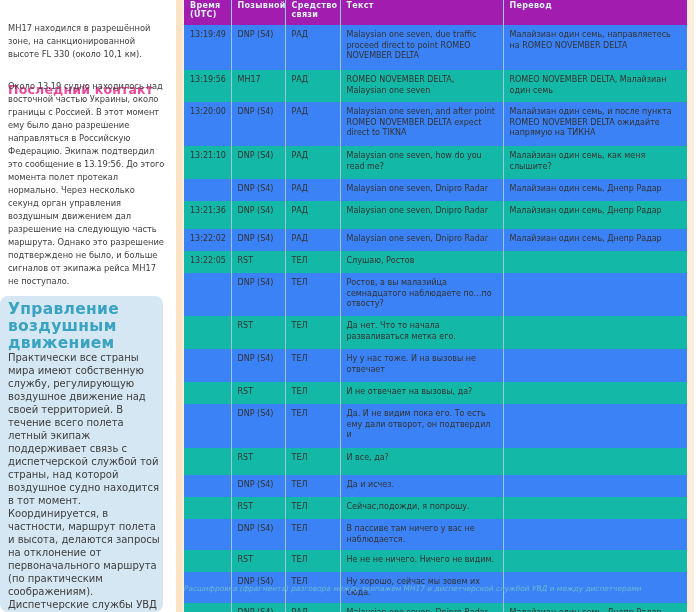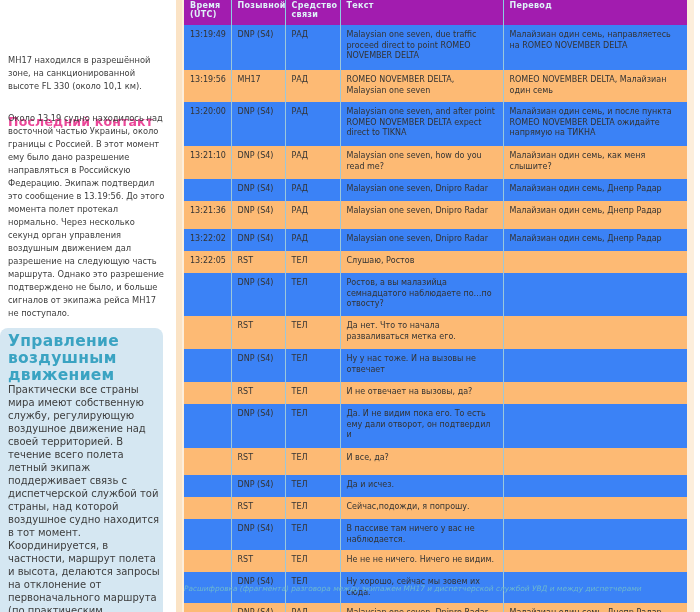--- a/index.html
+++ b/index.html
@@ -1,37 +1,37 @@
 <!DOCTYPE html>
 <html><head>
 <meta charset="utf-8">
 <style>
   * { box-sizing: border-box; margin: 0; padding: 0; }
   html, body { width: 700px; height: 612px; overflow: hidden; background: #ffffff; }
   body { position: relative; font-family: "DejaVu Sans", sans-serif; color: #3a3a3a; }
 
-  .left { position: absolute; left: 0; top: 0; width: 170px; height: 436px; background: #ffffff; margin-top: 32px; }
+  .left { position: absolute; left: 0; top: 0; width: 170px; height: 436px; background: #ffffff; }
   .left .intro { position: absolute; left: 8px; top: 22px; width: 158px; font-size: 8.3px; line-height: 13px; color: #3d3d3d; }
   .left .h-last { position: absolute; left: 8px; top: 82px; width: 160px; font-size: 12.5px; font-weight: bold; color: #ec4899; letter-spacing: 0.2px; }
   .left .p-last { position: absolute; left: 8px; top: 80px; width: 160px; font-size: 8.3px; line-height: 13px; color: #3d3d3d; }
 
   .atc-box { position: absolute; left: 0; top: 296px; width: 163px; height: 316px; background: #d5e7f2; border-radius: 8px; }
   .atc-box .h { position: absolute; left: 8px; top: 5px; width: 150px; font-size: 15.5px; line-height: 17px; font-weight: bold; color: #3aa3c2; letter-spacing: 0.3px; }
   .atc-box .p { position: absolute; left: 8px; top: 55px; width: 154px; font-size: 10px; line-height: 13px; color: #3d3d3d; }
 
   .right { position: absolute; left: 176px; top: 0; width: 518px; height: 612px; background: #fdeedb; }
   .right .shade { position: absolute; left: 0; top: 0; width: 6px; height: 100%; background: #fbe3c5; }
 
   table.tr { position: absolute; left: 8px; top: 0; width: 503px; border-collapse: collapse; font-size: 8px; table-layout: fixed; }
   table.tr th { background: #a21caf; color: #dff2f8; font-weight: bold; text-align: left; vertical-align: top; font-size: 8px; line-height: 9px; padding: 1px 6px 3px 6px; border-left: 1px solid #8ccde0; height: 25px; letter-spacing: 0.3px; }
   table.tr th:first-child { border-left: none; }
   table.tr td { vertical-align: top; padding: 5px 6px 4px 6px; line-height: 10.5px; border-left: 1px solid #9cc7da; color: #333; }
   table.tr td:first-child { border-left: none; }
   table.tr tr.blue td { background: #3b82f6; }
-  table.tr tr.white td { background: #fdba74; }
+  table.tr tr.white td { background: #14b8a6; }
 
   .caption { position: absolute; left: 8px; top: 584px; width: 503px; font-size: 7.4px; font-style: italic; color: #6cb8cf; }
 </style>
 </head>
 <body>
 
 <div class="left">
   <p class="intro">MH17 находился в разрешённой зоне, на санкционированной высоте FL 330 (около 10,1 км).</p>
   <h3 class="h-last">Последний контакт</h3>
   <p class="p-last">Около 13.19 судно находилось над восточной частью Украины, около границы с Россией. В этот момент ему было дано разрешение направляться в Российскую Федерацию. Экипаж подтвердил это сообщение в 13.19:56. До этого момента полет протекал нормально. Через несколько секунд орган управления воздушным движением дал разрешение на следующую часть маршрута. Однако это разрешение подтверждено не было, и больше сигналов от экипажа рейса MH17 не поступало.</p>

